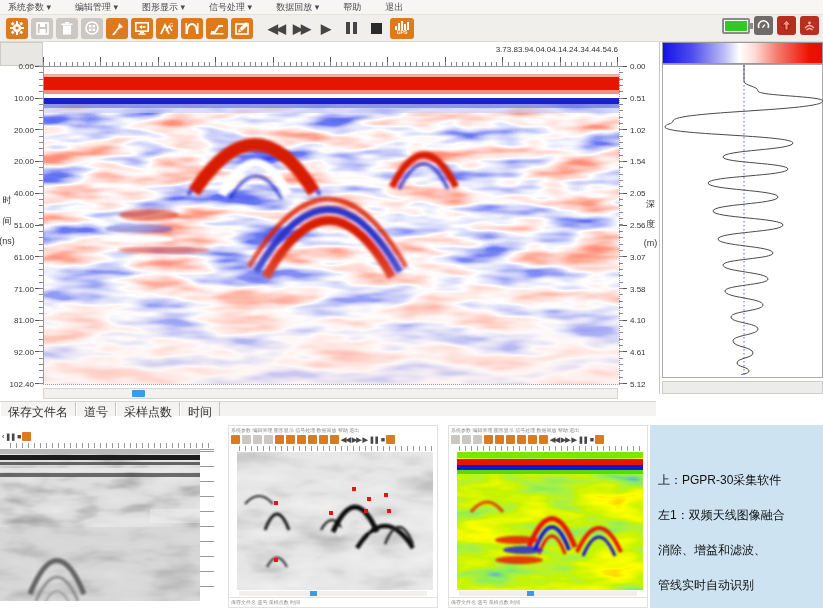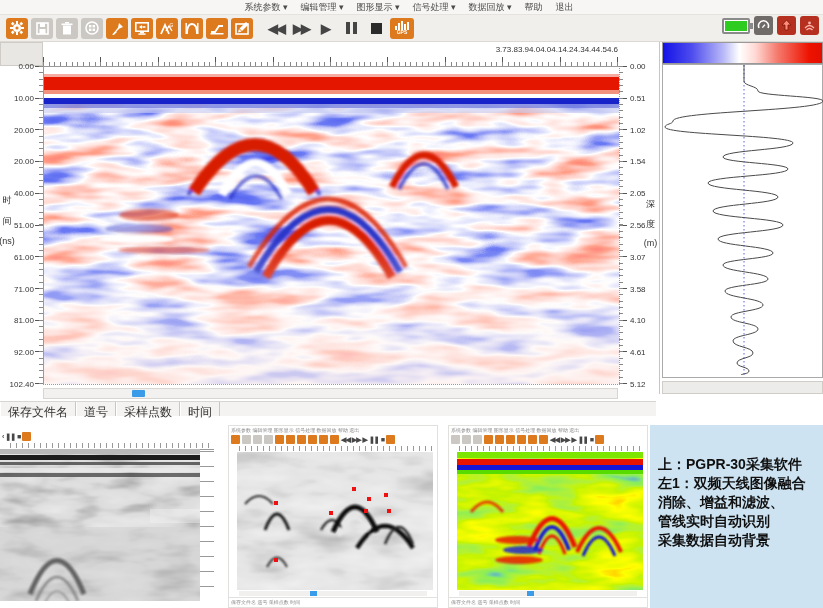--- a/index.html
+++ b/index.html
@@ -1,21 +1,21 @@
 <!DOCTYPE html>
 <html><head>
 <meta charset="utf-8">
 <style>
   html,body{margin:0;padding:0;}
   body{font-family:"Liberation Sans",sans-serif;background:#fff;}
   .screen{position:relative;width:823px;height:608px;background:#fff;overflow:hidden;}
 
   
   .menubar{position:absolute;top:0;left:0;right:0;height:14px;background:#f7f6f4;
-    border-bottom:1px solid #e6e3df;display:flex;align-items:center;gap:0;padding-left:8px;justify-content:center;}
+    border-bottom:1px solid #e6e3df;display:flex;align-items:center;gap:11px;padding-left:8px;}
   .menubar [data-name="menu-item"]{font-size:9px;color:#4a4a4a;margin-right:13px;white-space:nowrap;cursor:default;}
 
   
   .toolbar{position:absolute;top:15px;left:0;right:0;height:26px;background:#f1efec;
     border-bottom:1px solid #dcd8d3;display:flex;align-items:center;padding-left:6px;gap:3px;}
   .tbtn{width:22px;height:21px;border-radius:3px;display:flex;align-items:center;justify-content:center;flex:none;}
   .tbtn.orange{background:#DD7A1E;}
   .tbtn.disabled{background:#cbc8c4;}
   .tbtn svg{display:block;}
   .pbtn{width:22px;height:21px;display:flex;align-items:center;justify-content:center;color:#454545;
@@ -92,21 +92,21 @@
   .mini-ic.or{background:#DD7A1E;}
   .mini-ic.gr{background:#cbc8c4;}
   .mini-glyph{font-size:7px;color:#474747;font-weight:bold;letter-spacing:-1px;line-height:9px;flex:none;}
   .mini-menu{font-size:5px;color:#8a8a8a;white-space:nowrap;overflow:hidden;padding:1px 2px;}
   .mini-status{font-size:5px;color:#8a8a8a;white-space:nowrap;overflow:hidden;padding:1px 2px;border-top:1px solid #e3e1de;}
   .mini-ruler{height:5px;background:repeating-linear-gradient(to right,#999 0 1px,transparent 1px 6px);margin:1px 4px 1px 10px;}
   .mini-scroll{position:relative;height:5px;background:#f1f0ee;margin:1px 10px;}
   .mini-scroll i{position:absolute;left:38%;top:0;width:7px;height:5px;background:#3a9be9;}
   .caption{position:absolute;left:650px;top:0;width:173px;height:183px;background:#cde3f2;box-sizing:border-box;
     padding:30px 6px 0 8px;}
-  .caption div{font-size:14px;line-height:19px;color:#101010;font-weight:bold;white-space:nowrap;}
+  .caption div{font-size:12px;line-height:19px;color:#101010;font-weight:normal;white-space:nowrap;margin-top:16px;}
 
   .t2frame,.t3frame{border:1px solid #e2e0dd;box-sizing:border-box;}
 </style>
 </head>
 <body>
 
 <div class="screen" data-name="app-window">
 
   <svg width="0" height="0" style="position:absolute" data-name="svg-filter-defs">
     <defs>

